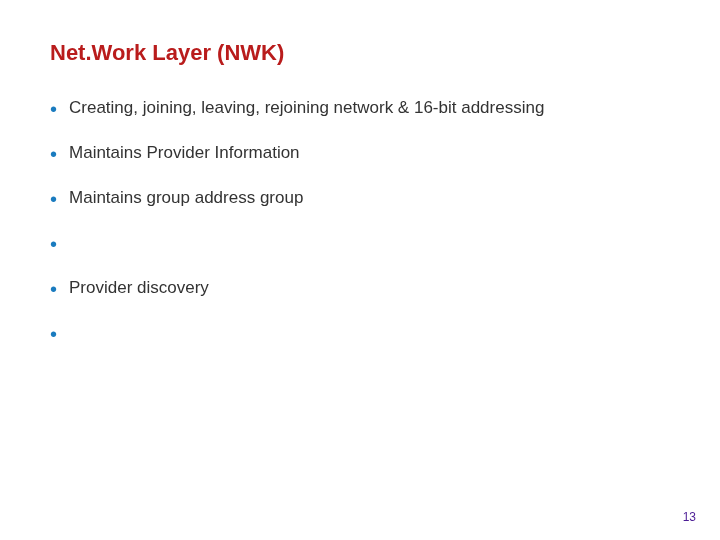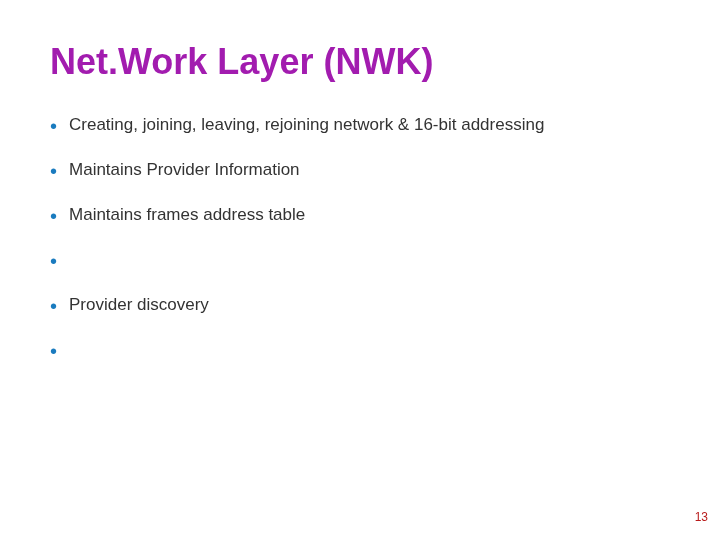--- a/index.html
+++ b/index.html
@@ -18,23 +18,23 @@
 
     .slide {
       width: 720px;
       height: 540px;
       background: #ffffff;
       padding: 40px 50px 30px 50px;
       position: relative;
     }
 
     .title {
-      font-size: 36px;
+      font-size: 22px;
       font-weight: bold;
-      color: #a21caf;
+      color: #b91c1c;
       margin-bottom: 30px;
       line-height: 1.2;
     }
 
     .bullet-list {
       list-style: none;
       padding: 0;
       margin: 0;
     }
 
@@ -55,44 +55,44 @@
       flex-shrink: 0;
     }
 
     .bullet-text {
       flex: 1;
     }
 
     .page-number {
       position: absolute;
       bottom: 16px;
-      right: 12px;
+      right: 24px;
       font-size: 12px;
-      color: #b91c1c;
+      color: #4c1d95;
       margin-left: 16px;
     }
   </style>
 </head>
 <body>
 
 <div class="slide">
   <h1 class="title">Net.Work Layer (NWK)</h1>
 
   <ul class="bullet-list">
   <li class="bullet-item">
         <span class="bullet-dot">•</span>
         <span class="bullet-text">Creating, joining, leaving, rejoining network  &amp; 16-bit addressing</span>
       </li>
       <li class="bullet-item">
         <span class="bullet-dot">•</span>
         <span class="bullet-text">Maintains Provider Information</span>
       </li>
       <li class="bullet-item">
         <span class="bullet-dot">•</span>
-        <span class="bullet-text">Maintains frames address table</span>
+        <span class="bullet-text">Maintains group address group</span>
       </li>
       <li class="bullet-item">
         <span class="bullet-dot">•</span>
       </li>
       <li class="bullet-item">
         <span class="bullet-dot">•</span>
         <span class="bullet-text">Provider discovery</span>
       </li>
       <li class="bullet-item">
         <span class="bullet-dot">•</span>

